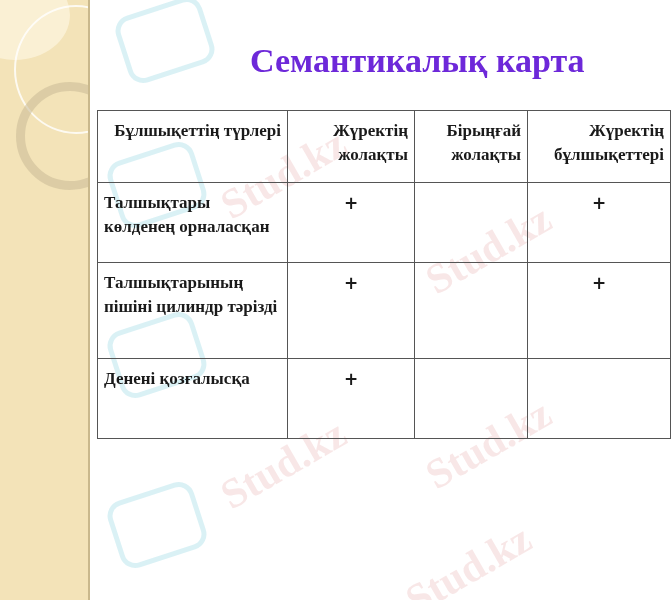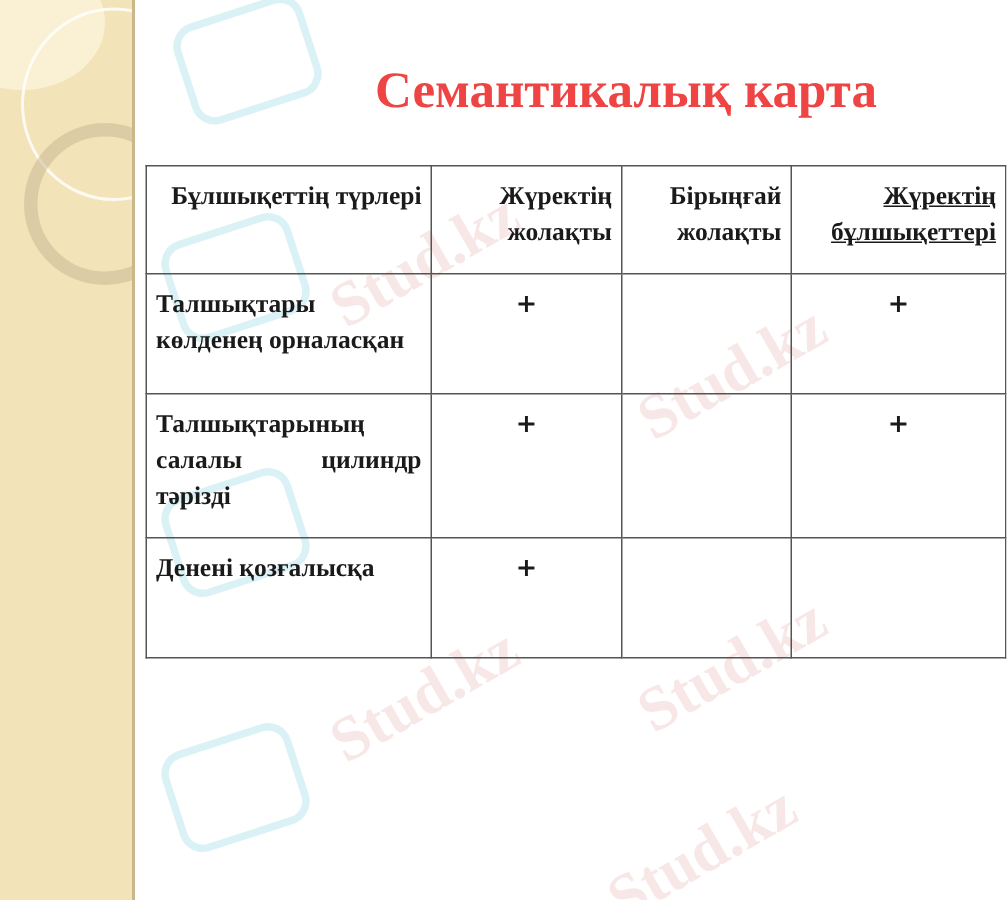--- a/index.html
+++ b/index.html
@@ -3,28 +3,28 @@
 <meta charset="utf-8">
 <style>
   html, body { margin:0; padding:0; }
   body { width:671px; height:600px; position:relative; overflow:hidden; background:#ffffff; font-family:"Liberation Serif", serif; }
   .sidebar { position:absolute; left:0; top:0; width:88px; height:600px; background:#f3e3b8; border-right:2px solid #c9b88c; overflow:hidden; }
   .sidebar .shade { position:absolute; left:-40px; top:-30px; width:110px; height:90px; border-radius:50%; background:rgba(255,248,230,0.6); }
   .sidebar .ring1 { position:absolute; left:14px; top:5px; width:120px; height:125px; border-radius:50%; border:2px solid rgba(255,255,255,0.8); }
   .sidebar .ring2 { position:absolute; left:16px; top:82px; width:90px; height:90px; border-radius:50%; border:9px solid rgba(200,185,150,0.55); }
   .wm-logo { position:absolute; width:80px; height:60px; border:5px solid rgba(150,215,225,0.35); border-radius:16px; transform:rotate(-18deg); }
   .wm-text { position:absolute; color:rgba(215,120,120,0.18); font-weight:bold; font-size:42px; transform:rotate(-30deg); white-space:nowrap; }
-  .title { position:absolute; left:250px; top:42px; font-size:34px; font-weight:bold; color:#ef4444; }
+  .title { position:absolute; left:250px; top:42px; font-size:34px; font-weight:bold; color:#6d28d9; }
   table.sem { position:absolute; left:97px; top:110px; border-collapse:collapse; width:574px; }
   table.sem td, table.sem th { border:1px solid #555; vertical-align:top; font-size:17px; font-weight:bold; color:#1a1a1a; padding:8px 6px; line-height:24px; }
   table.sem th { text-align:right; }
   .c0 { width:177px; }
   .c1 { width:114px; }
   .c2 { width:100px; }
-  .c3 { width:130px;text-decoration:underline; }
+  .c3 { width:130px; }
   td.row-label { text-align:justify; text-align-last:left; }
   td.mark { text-align:center; font-family:"DejaVu Sans", sans-serif; font-weight:normal; font-size:30px; line-height:30px; padding-top:12px; }
   tr.h0 { height:72px; } tr.h1 { height:80px; } tr.h2 { height:120px; } tr.h3 { height:96px; } tr.h4 { height:96px; } tr.h5 { height:80px; }
 </style>
 </head>
 <body>
 
 <div class="sidebar">
   <div class="shade"></div>
   <div class="ring1"></div>
@@ -51,21 +51,21 @@
     <th class="c2">Бірыңғай жолақты</th>
     <th class="c3">Жүректің бұлшықеттері</th>
   </tr>
   <tr class="h1">
     <td class="row-label">Талшықтары көлденең орналасқан</td>
     <td class="mark">+</td>
     <td class="mark"></td>
     <td class="mark">+</td>
   </tr>
   <tr class="h3">
-    <td class="row-label">Талшықтарының салалы цилиндр тәрізді</td>
+    <td class="row-label">Талшықтарының пішіні цилиндр тәрізді</td>
     <td class="mark">+</td>
     <td class="mark"></td>
     <td class="mark">+</td>
   </tr>
   <tr class="h5">
     <td class="row-label">Денені қозғалысқа</td>
     <td class="mark">+</td>
     <td class="mark"></td>
     <td class="mark"></td>
   </tr>

